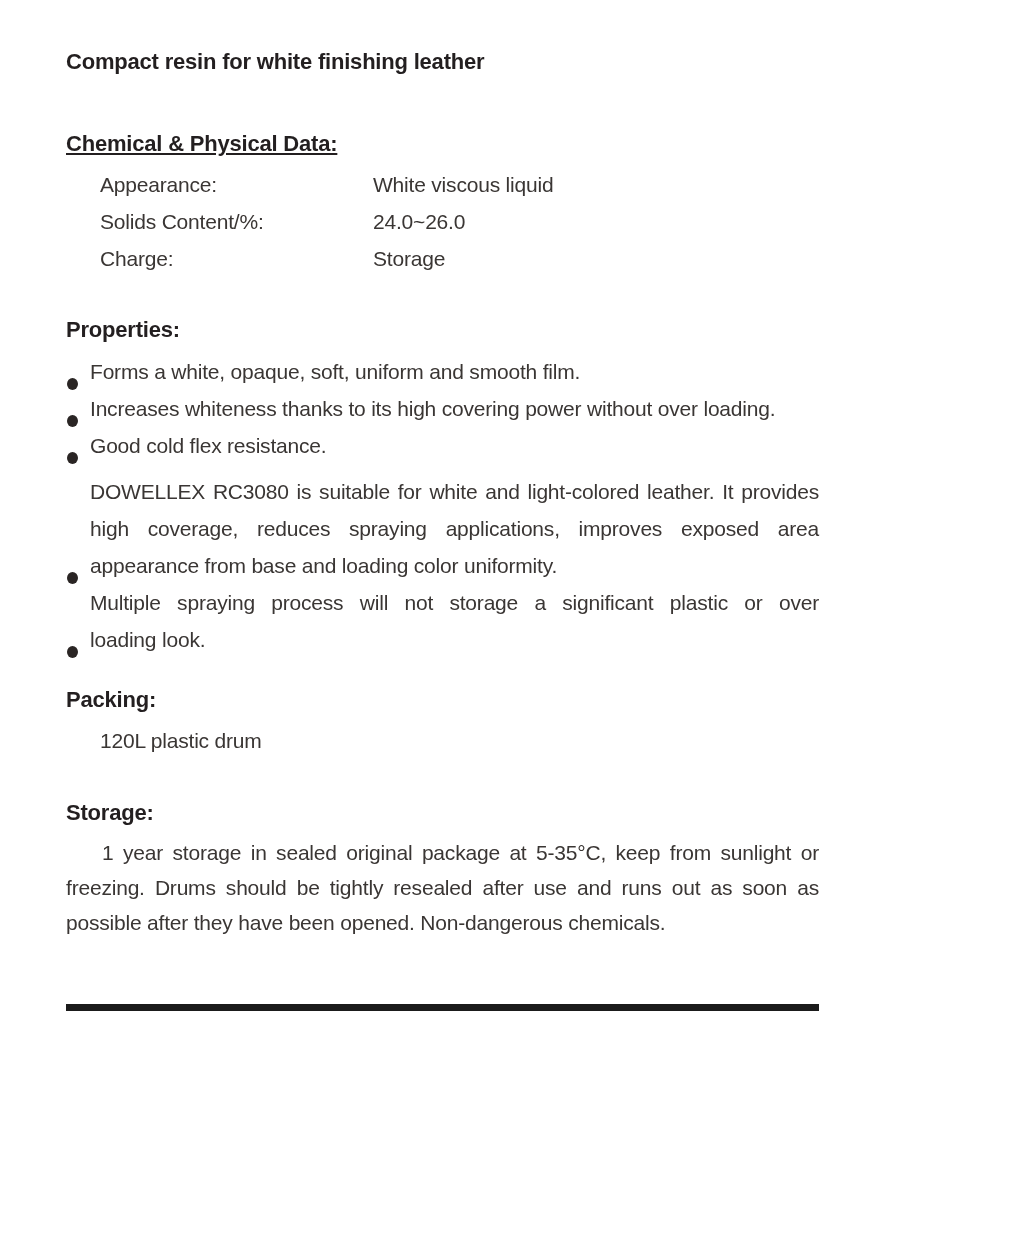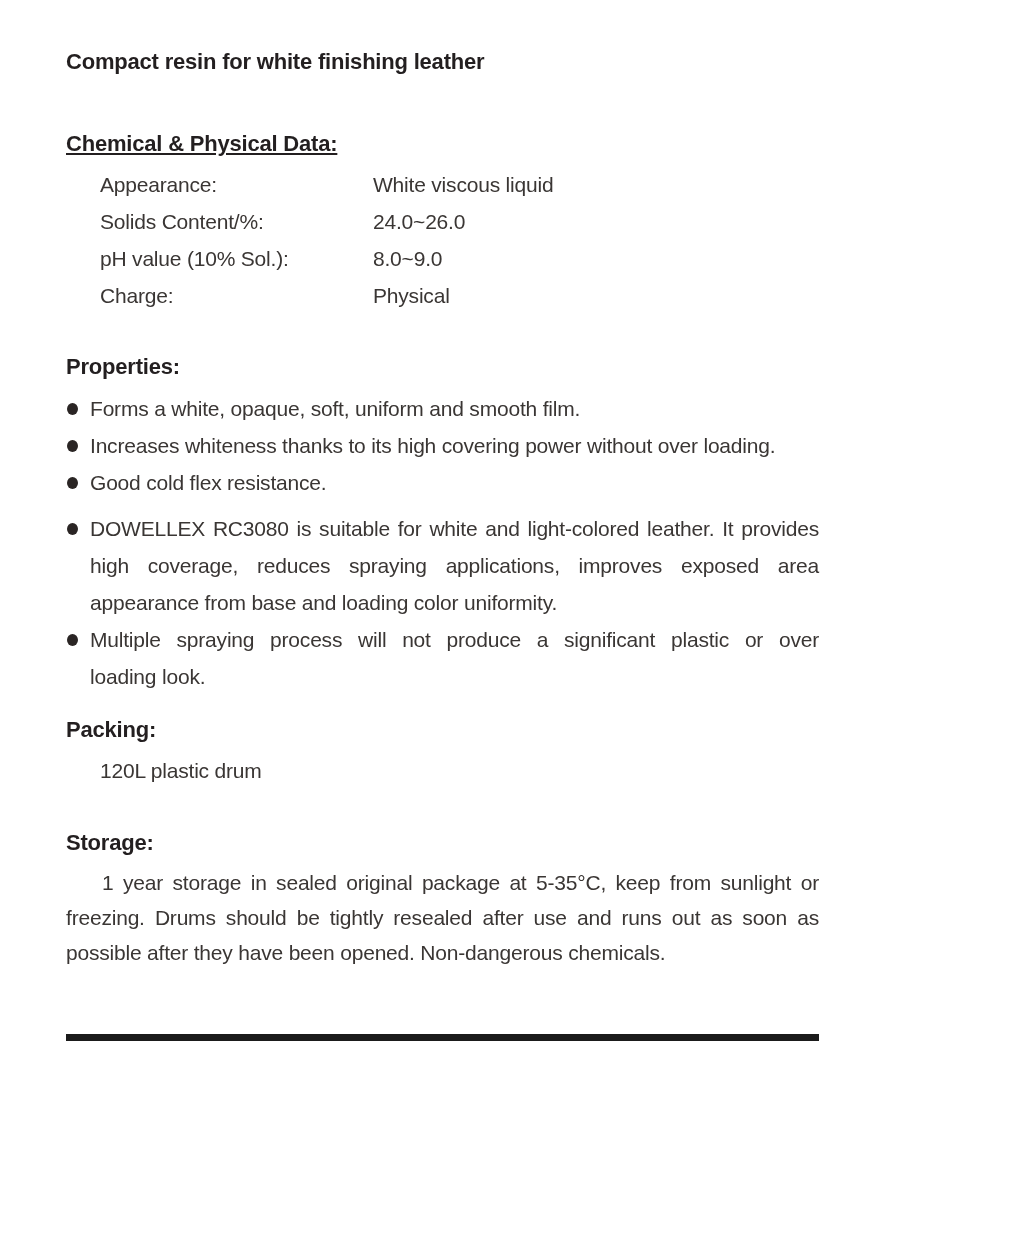--- a/index.html
+++ b/index.html
@@ -24,33 +24,33 @@
   .heading {
     font-size: 22px;
     font-weight: bold;
     line-height: 30px;
     color: #231f20;
     letter-spacing: -0.2px;
   }
   .mt-chem     { margin-top: 52px; text-decoration: underline; }
   .mt-props    { margin-top: 38px; }
   .mt-app      { margin-top: 36px; }
-  .mt-pack     { margin-top: 20px; }
+  .mt-pack     { margin-top: 27px; }
   .mt-storage  { margin-top: 39px; }
 
   .body-text { font-size: 21px; letter-spacing: -0.2px; color: #3a3634; }
 
   .chem-rows { margin-top: 7px; }
   .chem-row  { line-height: 37px; padding-left: 34px; display: flex; }
   .chem-label { display: inline-block; width: 273px; flex: 0 0 273px; }
   .chem-value { display: inline-block; }
 
   .bullets { margin-top: 8px; list-style: none; }
   .bullets.app { margin-top: 9px; }
-  .bullet-item { display: flex; align-items: flex-start; }
+  .bullet-item { display: flex; align-items: flex-end; }
   .bullet-dot {
     flex: 0 0 11px;
     width: 11px; height: 12px;
     border-radius: 50%;
     background: #2a2524;
     margin-top: 13px;
     margin-left: 1px;
   }
   .bullet-text { flex: 1 1 auto; margin-left: 12px; }
   .line { line-height: 37px; }
@@ -83,26 +83,22 @@
     <div class="chem-rows body-text">
       <div class="chem-row">
         <span class="chem-label">Appearance:</span>
         <span class="chem-value">White viscous liquid</span>
       </div>
       <div class="chem-row">
         <span class="chem-label">Solids Content/%:</span>
         <span class="chem-value">24.0~26.0</span>
       </div>
       <div class="chem-row">
-        <span class="chem-label">pH value (10% Sol.):</span>
-        <span class="chem-value">8.0~9.0</span>
-      </div>
-      <div class="chem-row">
         <span class="chem-label">Charge:</span>
-        <span class="chem-value">Physical</span>
+        <span class="chem-value">Storage</span>
       </div>
     </div>
   </section>
 
   <section>
     <h2 class="heading mt-props">Properties:</h2>
     <ul class="bullets body-text">
       <li class="bullet-item">
         <span class="bullet-dot"></span>
         <div class="bullet-text">
@@ -130,21 +126,21 @@
         <span class="bullet-dot"></span>
         <div class="bullet-text">
           <div class="line stretch">DOWELLEX RC3080 is suitable for white and light-colored leather. It provides</div>
           <div class="line stretch">high coverage, reduces spraying applications, improves exposed area</div>
           <div class="line">appearance from base and loading color uniformity.</div>
         </div>
       </li>
       <li class="bullet-item">
         <span class="bullet-dot"></span>
         <div class="bullet-text">
-          <div class="line stretch">Multiple spraying process will not produce a significant plastic or over</div>
+          <div class="line stretch">Multiple spraying process will not storage a significant plastic or over</div>
           <div class="line">loading look.</div>
         </div>
       </li>
     </ul>
   </section>
 
   <section>
     <h2 class="heading mt-pack">Packing:</h2>
     <div class="pack-value body-text">120L plastic drum</div>
   </section>

